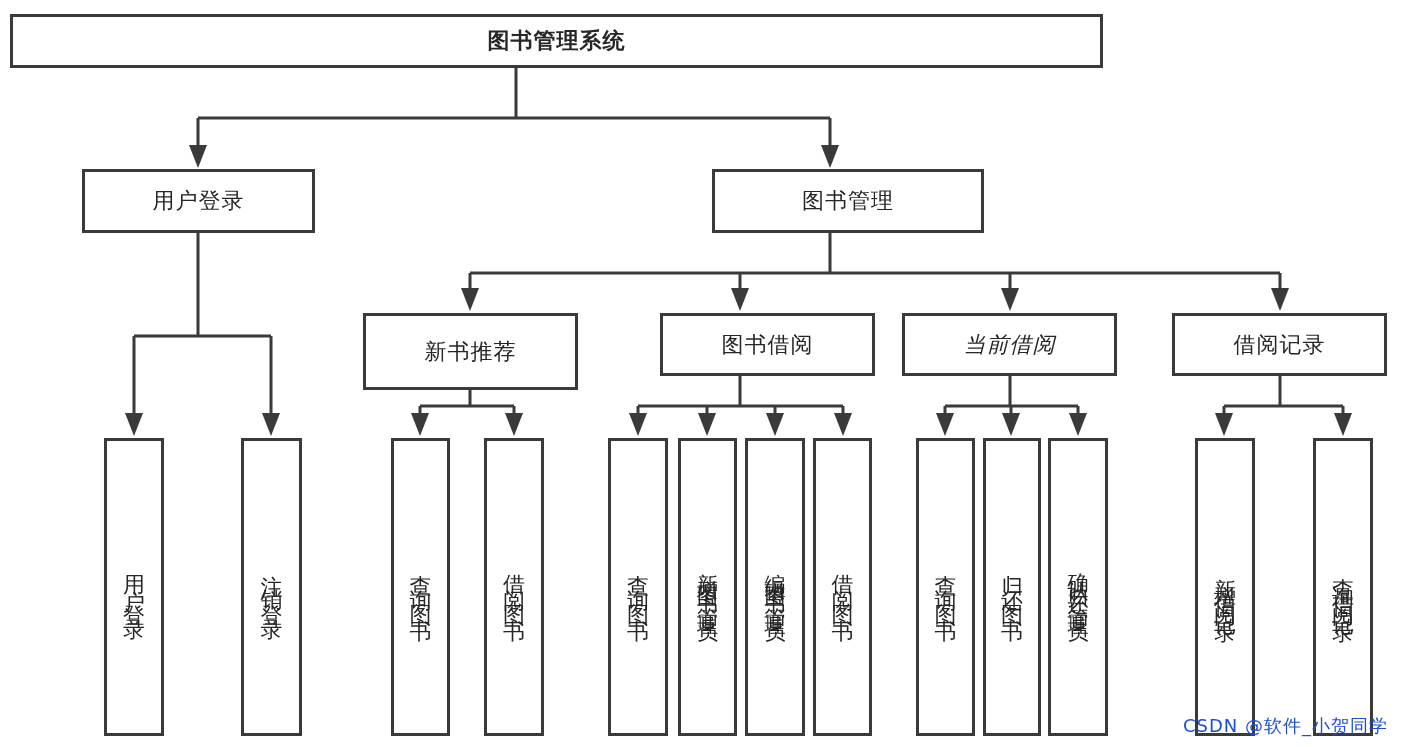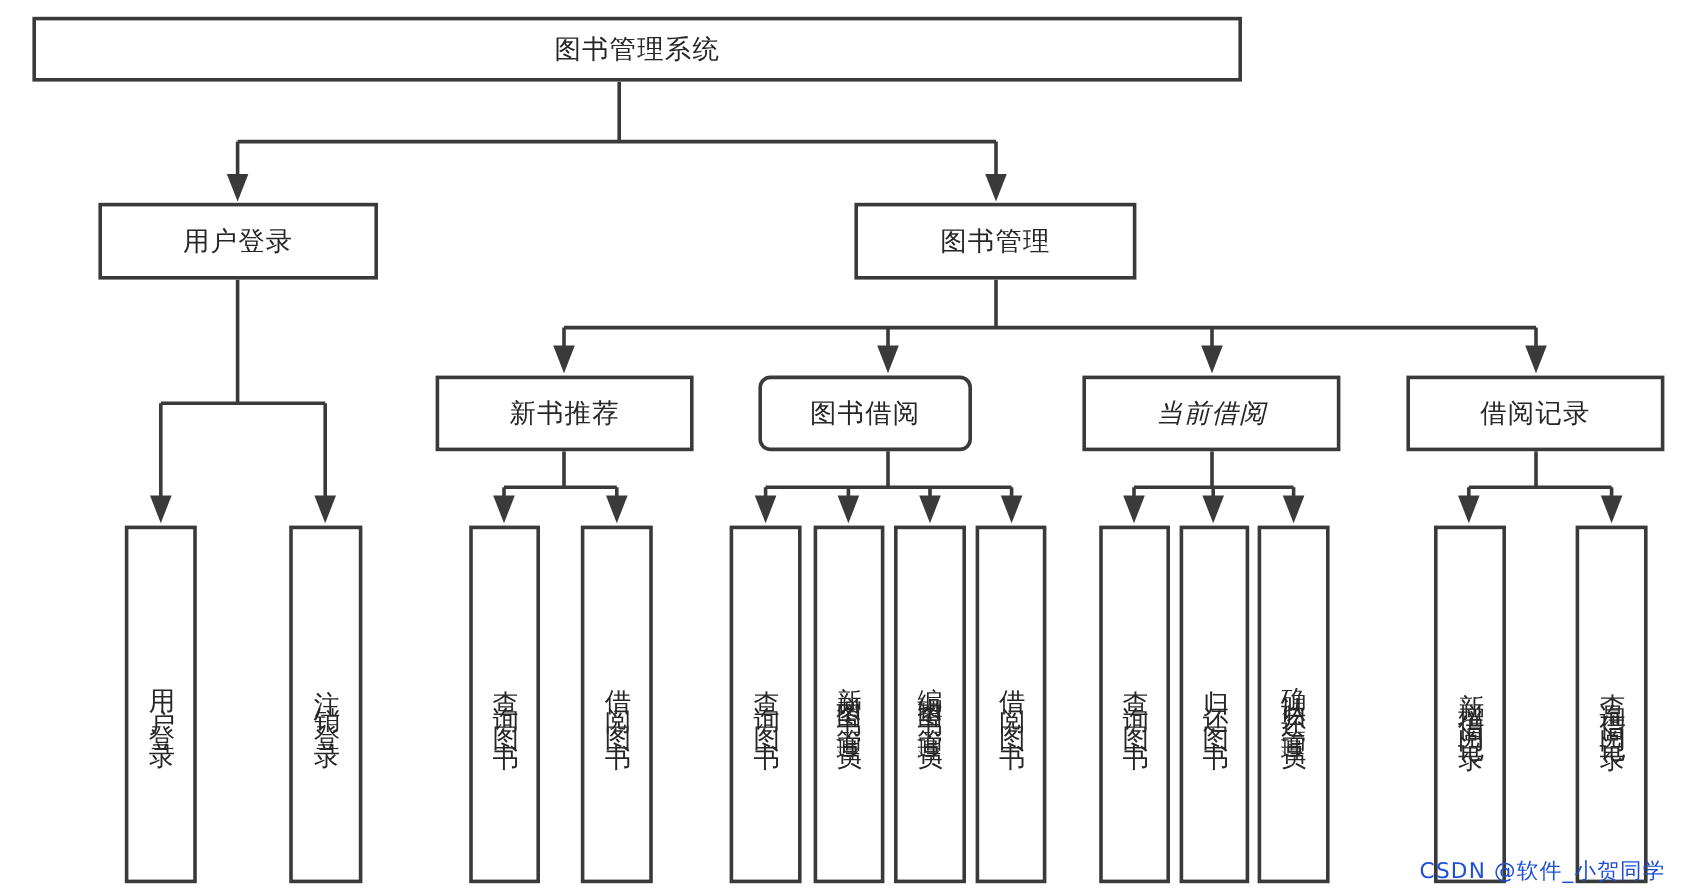--- a/index.html
+++ b/index.html
@@ -77,27 +77,27 @@
       <polygon points="766,413 784,413 775,436"></polygon>
       <polygon points="834,413 852,413 843,436"></polygon>
       <polygon points="936,413 954,413 945,436"></polygon>
       <polygon points="1002,413 1020,413 1011,436"></polygon>
       <polygon points="1069,413 1087,413 1078,436"></polygon>
       <polygon points="1215,413 1233,413 1224,436"></polygon>
       <polygon points="1334,413 1352,413 1343,436"></polygon>
     </g>
   </svg>
 
-  <div class="box h" style="left:27px;top:14px;width:1008px;height:54px;">图书管理系统</div>
+  <div class="box h" style="left:10px;top:14px;width:1093px;height:54px;font-weight:bold;">图书管理系统</div>
 
   <div class="box h" style="left:82px;top:169px;width:233px;height:64px;">用户登录</div>
-  <div class="box h" style="left:712px;top:169px;width:235px;height:64px;">图书管理</div>
+  <div class="box h" style="left:712px;top:169px;width:272px;height:64px;">图书管理</div>
 
-  <div class="box h" style="left:363px;top:313px;width:215px;height:63px;">新书推荐</div>
-  <div class="box h" style="left:632px;top:313px;width:178px;height:63px;border-radius:10px;">图书借阅</div>
+  <div class="box h" style="left:363px;top:313px;width:215px;height:77px;">新书推荐</div>
+  <div class="box h" style="left:660px;top:313px;width:215px;height:63px;">图书借阅</div>
   <div class="box h" style="left:902px;top:313px;width:215px;height:63px;font-style:italic;">当前借阅</div>
   <div class="box h" style="left:1172px;top:313px;width:215px;height:63px;">借阅记录</div>
 
   <div class="box v v4" style="left:104px;top:438px;width:60px;height:298px;">
       <span>用户登录</span>
     </div>
   <div class="box v v4" style="left:241px;top:438px;width:61px;height:298px;">
       <span>注销登录</span>
     </div>
 

